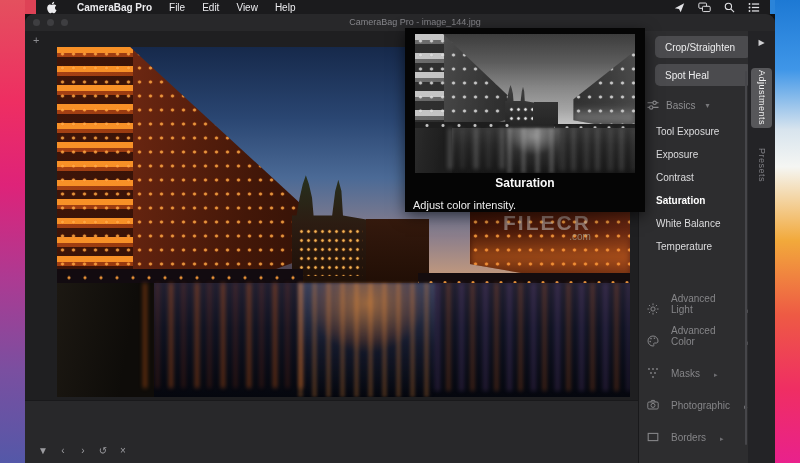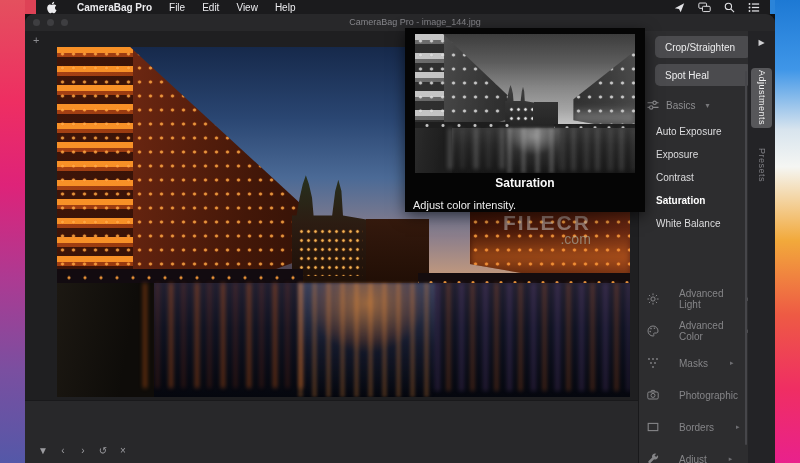--- a/index.html
+++ b/index.html
@@ -79,21 +79,21 @@
     background:repeating-linear-gradient(90deg, rgba(255,110,25,.35) 0 4px, rgba(0,0,0,0) 4px 13px, rgba(255,80,20,.18) 13px 16px, rgba(0,0,0,0) 16px 26px); }
   .s-refl-c { position:absolute; left:42%; width:24%; top:0; height:100%; filter:blur(1.5px);
     background:radial-gradient(ellipse 55% 55% at 50% 18%, rgba(255,150,50,.5), rgba(255,120,30,.14) 60%, transparent 78%),
       repeating-linear-gradient(90deg, rgba(255,150,60,.22) 0 5px, transparent 5px 14px),
       linear-gradient(180deg, rgba(120,145,190,.30), rgba(70,90,140,.12) 55%, transparent); }
   .s-refl-r { position:absolute; left:66%; right:0; top:0; height:95%; filter:blur(2px);
     background:repeating-linear-gradient(90deg, rgba(150,100,190,.20) 0 5px, transparent 5px 12px, rgba(255,120,40,.3) 12px 15px, transparent 15px 24px); }
 
   .watermark { position:absolute; left:478px; top:197px; z-index:40; pointer-events:none; }
   .watermark .l1 { font-size:21px; font-weight:bold; letter-spacing:2px; color:rgba(205,205,205,.5); }
-  .watermark .l2 { font-size:14px; text-align:right; margin-top:-4px; color:rgba(175,195,185,.55); }
+  .watermark .l2 { font-size:10px; text-align:right; margin-top:-4px; color:rgba(175,195,185,.55); }
 
   
   .bottombar { position:absolute; left:0; top:386px; width:613px; height:63px;
     background:#28282a; border-top:1px solid #19191b; }
   .controls { position:absolute; left:12px; top:44px; display:flex; gap:8px; }
   .controls span { width:12px; text-align:center; font-size:10px; color:#9c9ca0; cursor:default; }
 
   
   .panel { position:absolute; left:613px; top:17px; right:0; bottom:0;
     background:#2d2d2f; border-left:1px solid #19191b; }
@@ -101,21 +101,21 @@
     border:none; border-radius:5px; color:#ededee; font-size:10px; text-align:left;
     padding-left:10px; font-family:inherit;margin-left:7px; }
   .tb0 { top:5px; } .tb1 { top:33px; }
   .basics-head { position:absolute; left:8px; top:68px; display:flex; align-items:center; gap:7px;
     color:#8e8e91; font-size:10px; }
   .basics-head .chev { font-size:8px; color:#77777a; margin-left:3px; }
   .basics-list { position:absolute; left:0; top:89px; width:110px; }
   .basics-list .item { height:23px; line-height:23px; padding-left:17px; font-size:10px; color:#dcdcde; }
   .basics-list .item.hl { color:#ffffff; font-weight:bold; }
   .sections { position:absolute; left:0; top:252px; width:112px; }
-  .sections .row { height:32px; display:flex; align-items:center; gap:20px; padding-left:8px; }
+  .sections .row { height:32px; display:flex; align-items:flex-end; gap:12px; padding-left:8px; }
   .sections .lbl { font-size:10px; color:#858588; }
   .sections .chev { font-size:7px; color:#6e6e72; margin-left:2px; }
   .sections svg { flex:none; }
   .scrollline { position:absolute; right:28px; top:40px; bottom:18px; width:2px;
     background:#46464a; border-radius:1px; }
 
   
   .tabstrip { position:absolute; right:0; top:17px; width:27px; bottom:0; background:#232326; }
   .collapse-arrow { position:absolute; top:7px; left:0; width:27px; text-align:center;
     font-size:8px; color:#cfcfd2; }
@@ -254,25 +254,26 @@
           <line x1="0.5" y1="3.8" x2="11.5" y2="3.8"></line>
             <circle cx="7.6" cy="3.8" r="1.7" fill="#2d2d2f"></circle>
           <line x1="0.5" y1="8.4" x2="11.5" y2="8.4"></line>
             <circle cx="4.2" cy="8.4" r="1.7" fill="#2d2d2f"></circle>
         </svg>
         <span>Basics</span>
         <span class="chev">▾</span>
       </div>
 
       <div class="basics-list">
-        <div class="item">Auto Exposure</div>
+        <div class="item">Tool Exposure</div>
         <div class="item">Exposure</div>
         <div class="item">Contrast</div>
         <div class="item hl">Saturation</div>
         <div class="item">White Balance</div>
+        <div class="item">Temperature</div>
       </div>
 
       <div class="sections">
         <div class="row">
           <svg width="12" height="12" viewBox="0 0 12 12" stroke="#858588" stroke-width="1" fill="none">
             <circle cx="6" cy="6" r="2.1"></circle>
             <g>
                 <line x1="6" y1="0.4" x2="6" y2="2.2"></line>
                 <line x1="6" y1="9.8" x2="6" y2="11.6"></line>
                 <line x1="0.4" y1="6" x2="2.2" y2="6"></line>

